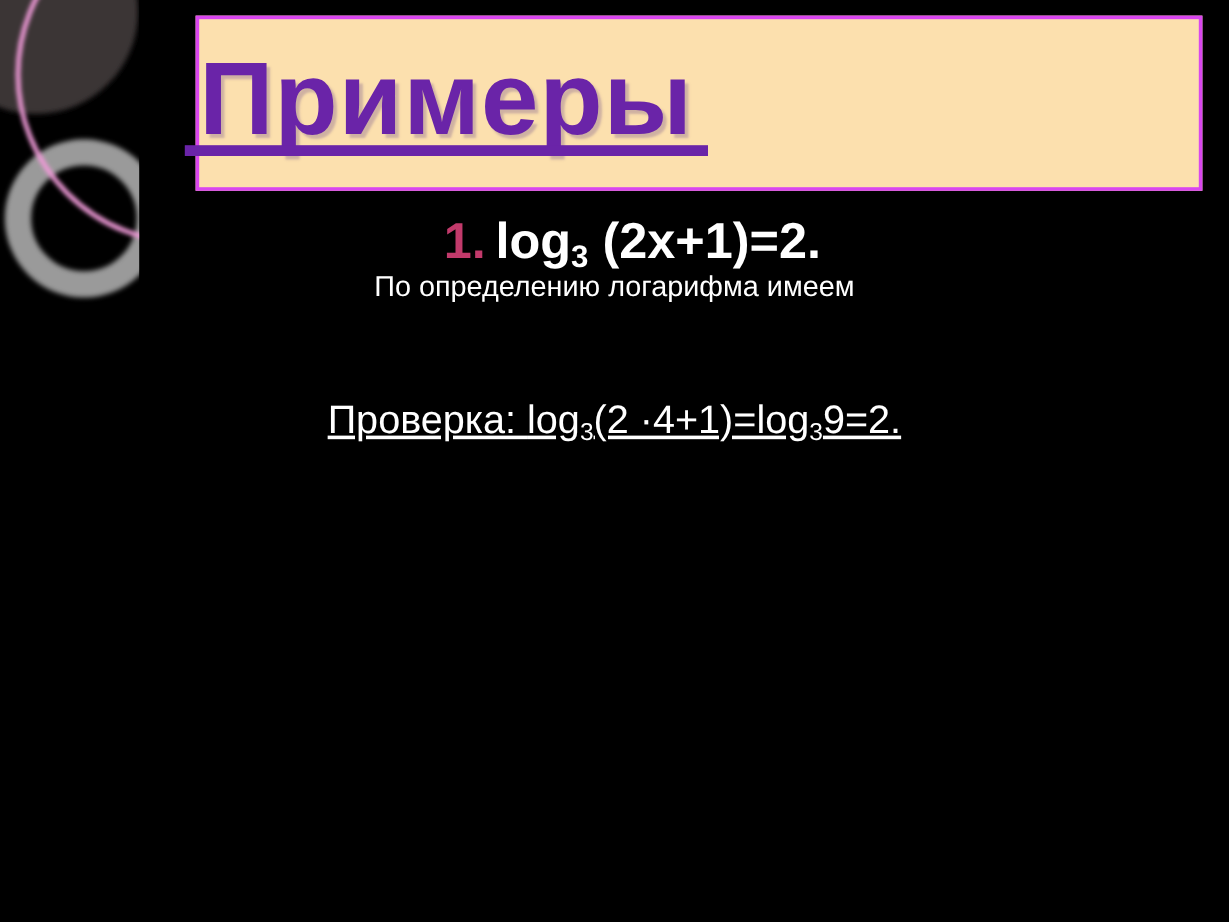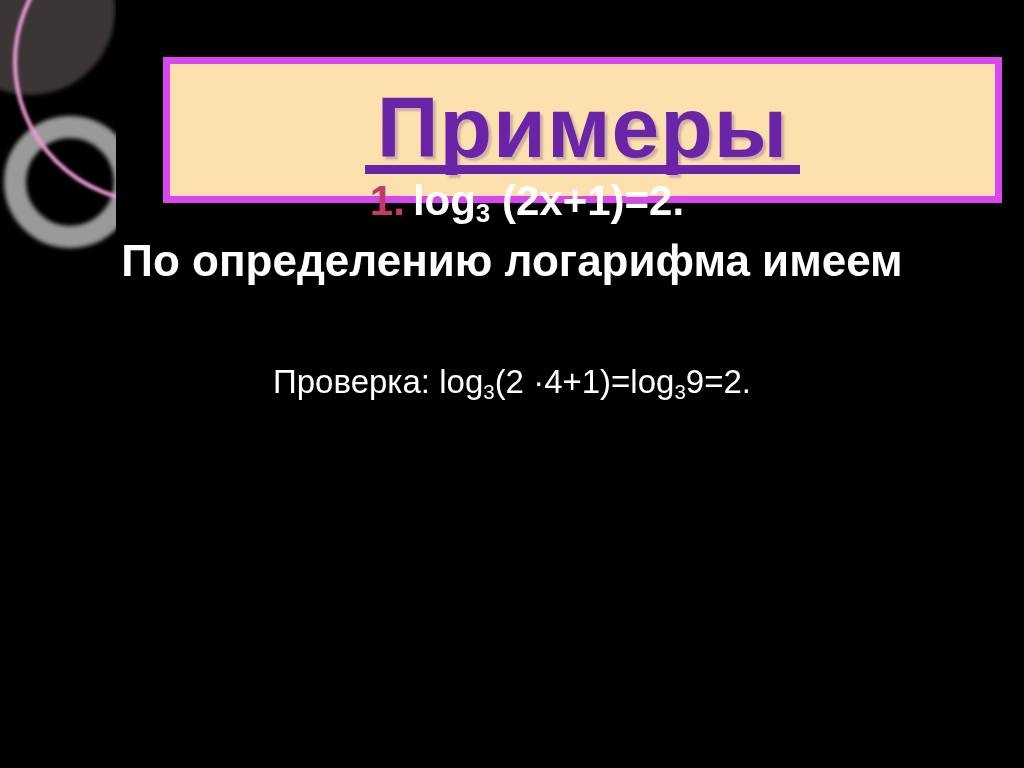--- a/index.html
+++ b/index.html
@@ -37,26 +37,24 @@
   }
 
   
   #title-box {
     position: absolute;
     left: 163px;
     top: 13px;
     width: 839px;
     height: 146px;
     background: #FCE0AE;
-    border: 7px solid #d946ef;
+    border: 3px solid #d946ef;
     box-sizing: border-box;
     display: flex;
     align-items: center;
-    justify-content: center;
-    margin-top: 44px;
   }
   #title-text {
     font-size: 86px;
     font-weight: bold;
     color: #6A24A8;
     letter-spacing: 1px;
     line-height: 1;
     position: relative;
     padding-bottom: 6px;
     white-space: nowrap;
@@ -91,37 +89,38 @@
     font-weight: bold;
     line-height: 1.08;
     margin-left: 30px;
   }
   .marker {
     color: #C23A6B;
     font-weight: bold;
     padding-right: 8px;
   }
   .line-2 {
-    font-size: 44px;
-    font-weight: bold;
+    font-size: 24px;
+    font-weight: normal;
     line-height: 1.1;
-    margin-top: 14px;
+    margin-top: 4px;
   }
   .line-3 {
     font-size: 40px;
     font-weight: bold;
     line-height: 1.1;
     margin-top: 18px;
     margin-left: 30px;
   }
   .line-4 {
     font-size: 33px;
     font-weight: normal;
     line-height: 1.1;
     margin-top: 78px;
+    text-decoration: underline;
   }
 
   sub {
     font-size: 0.62em;
     vertical-align: -0.28em;
     line-height: 0;
   }
   sup {
     font-size: 0.60em;
     vertical-align: 0.52em;

